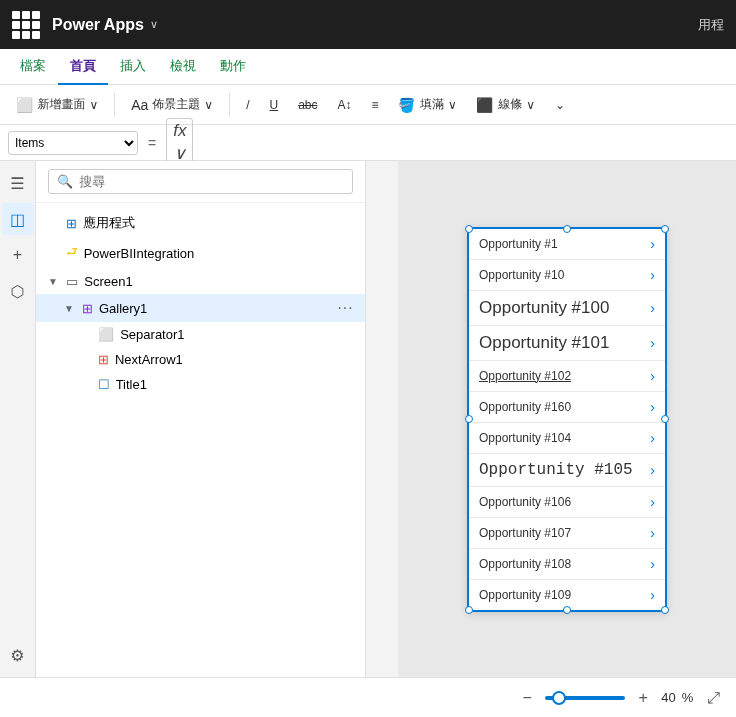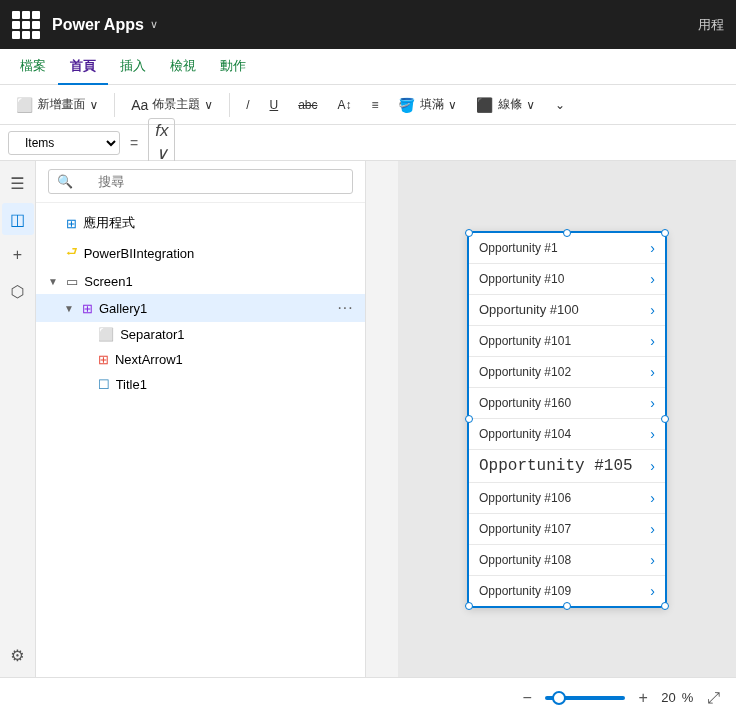--- a/index.html
+++ b/index.html
@@ -99,24 +99,24 @@
     .formula-bar {
       display: flex;
       align-items: center;
       background: white;
       height: 36px;
       border-bottom: 1px solid #e0e0e0;
       padding: 0 8px;
       gap: 6px;
     }
     .formula-select {
-      width: 112px;
+      width: 130px;
       border: 1px solid #ccc;
       border-radius: 3px;
-      padding: 3px 12px;
+      padding: 3px 2px;
       font-size: 12px;
       background: white;
     }
     .formula-equals {
       color: #666;
       font-size: 14px;
       padding: 0 4px;
     }
     .formula-fx {
       display: flex;
@@ -180,21 +180,20 @@
       border: 1px solid #ccc;
       border-radius: 3px;
       padding: 4px 8px;
       gap: 6px;
     }
     .search-box input {
       border: none;
       outline: none;
       font-size: 13px;
       flex: 1;
-      margin-left: 19px;
     }
     .tree-area {
       flex: 1;
       overflow-y: auto;
       padding: 6px 0;
     }
     .tree-item {
       display: flex;
       align-items: center;
       padding: 5px 12px;
@@ -498,29 +497,29 @@
       <div id="gallery-list">
           <div class="gallery-item">
             <span style="font-size:12px;">Opportunity #1</span>
             <span class="chevron-right">›</span>
           </div>
           <div class="gallery-item">
             <span style="font-size:12px;">Opportunity #10</span>
             <span class="chevron-right">›</span>
           </div>
           <div class="gallery-item">
-            <span style="font-size:13px;">Opportunity #100</span>
-            <span class="chevron-right">›</span>
-          </div>
-          <div class="gallery-item">
-            <span style="font-size:12px;">Opportunity #101</span>
-            <span class="chevron-right">›</span>
-          </div>
-          <div class="gallery-item">
-            <span style="font-size:12px;">Opportunity #102</span>
+            <span style="font-size:17px;">Opportunity #100</span>
+            <span class="chevron-right">›</span>
+          </div>
+          <div class="gallery-item">
+            <span style="font-size:17px;">Opportunity #101</span>
+            <span class="chevron-right">›</span>
+          </div>
+          <div class="gallery-item">
+            <span style="font-size:12px;text-decoration:underline;">Opportunity #102</span>
             <span class="chevron-right">›</span>
           </div>
           <div class="gallery-item">
             <span style="font-size:12px;">Opportunity #160</span>
             <span class="chevron-right">›</span>
           </div>
           <div class="gallery-item">
             <span style="font-size:12px;">Opportunity #104</span>
             <span class="chevron-right">›</span>
           </div>
@@ -547,17 +546,17 @@
         </div>
     </div>
   </div>
 </div>
 
 <div class="bottom-bar">
   <div class="zoom-controls">
     <span class="zoom-btn">−</span>
     <input type="range" class="zoom-slider" min="10" max="200" value="30" style="">
     <span class="zoom-btn">+</span>
-    <span>20</span>
+    <span>40</span>
     <span>%</span>
     <span class="zoom-expand">⤢</span>
   </div>
 </div>
 
 </body></html>

